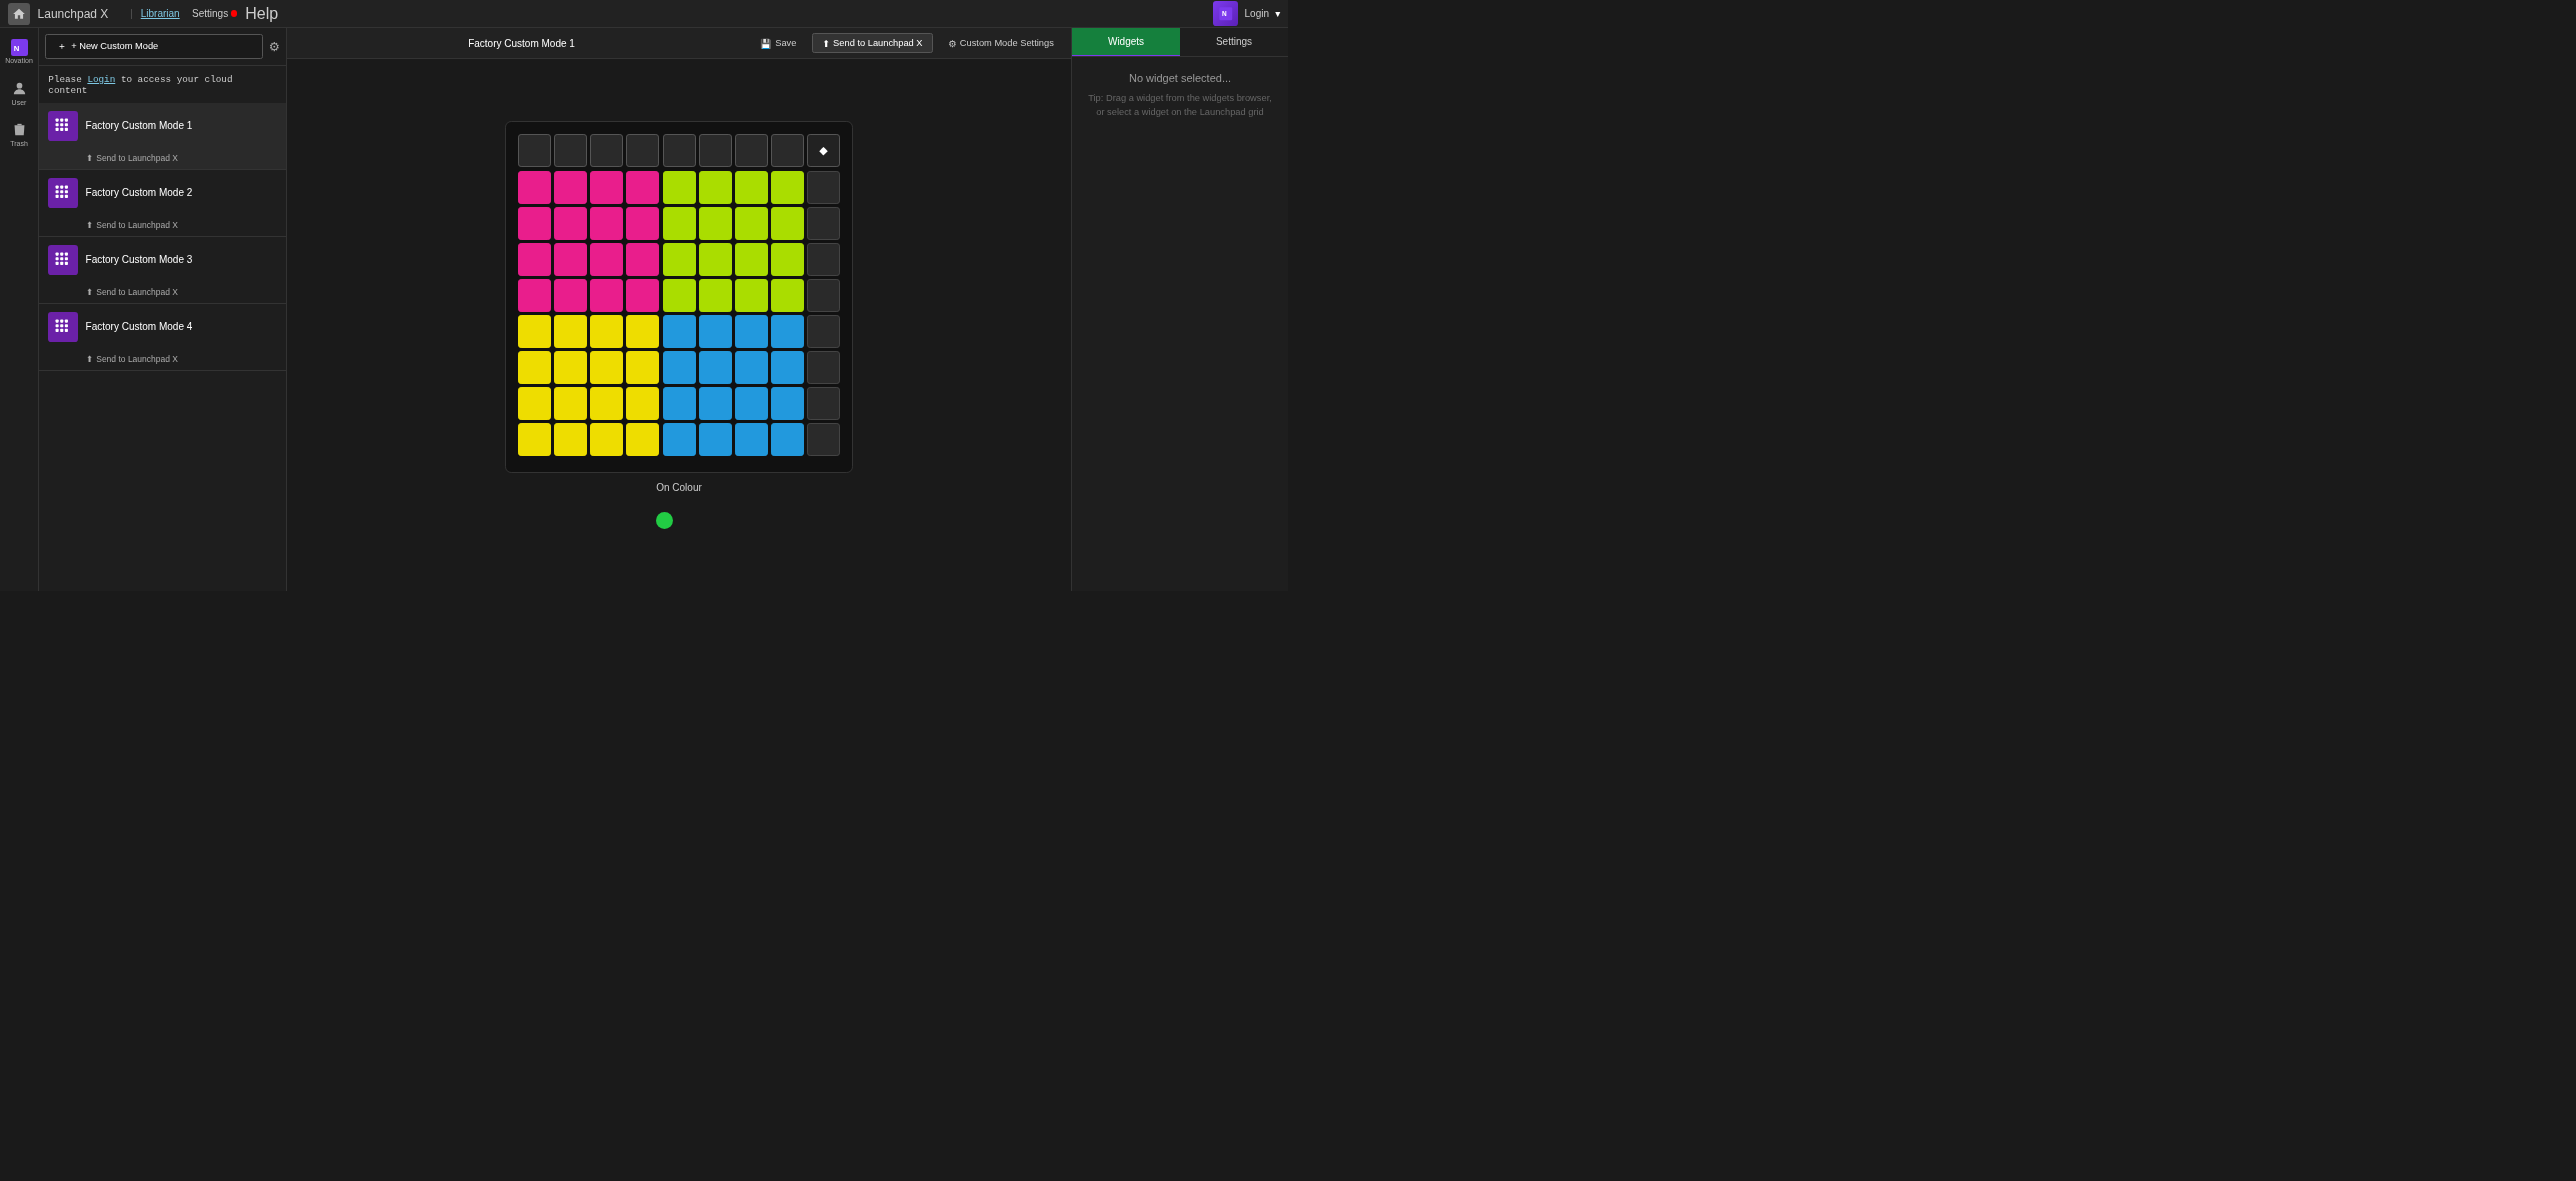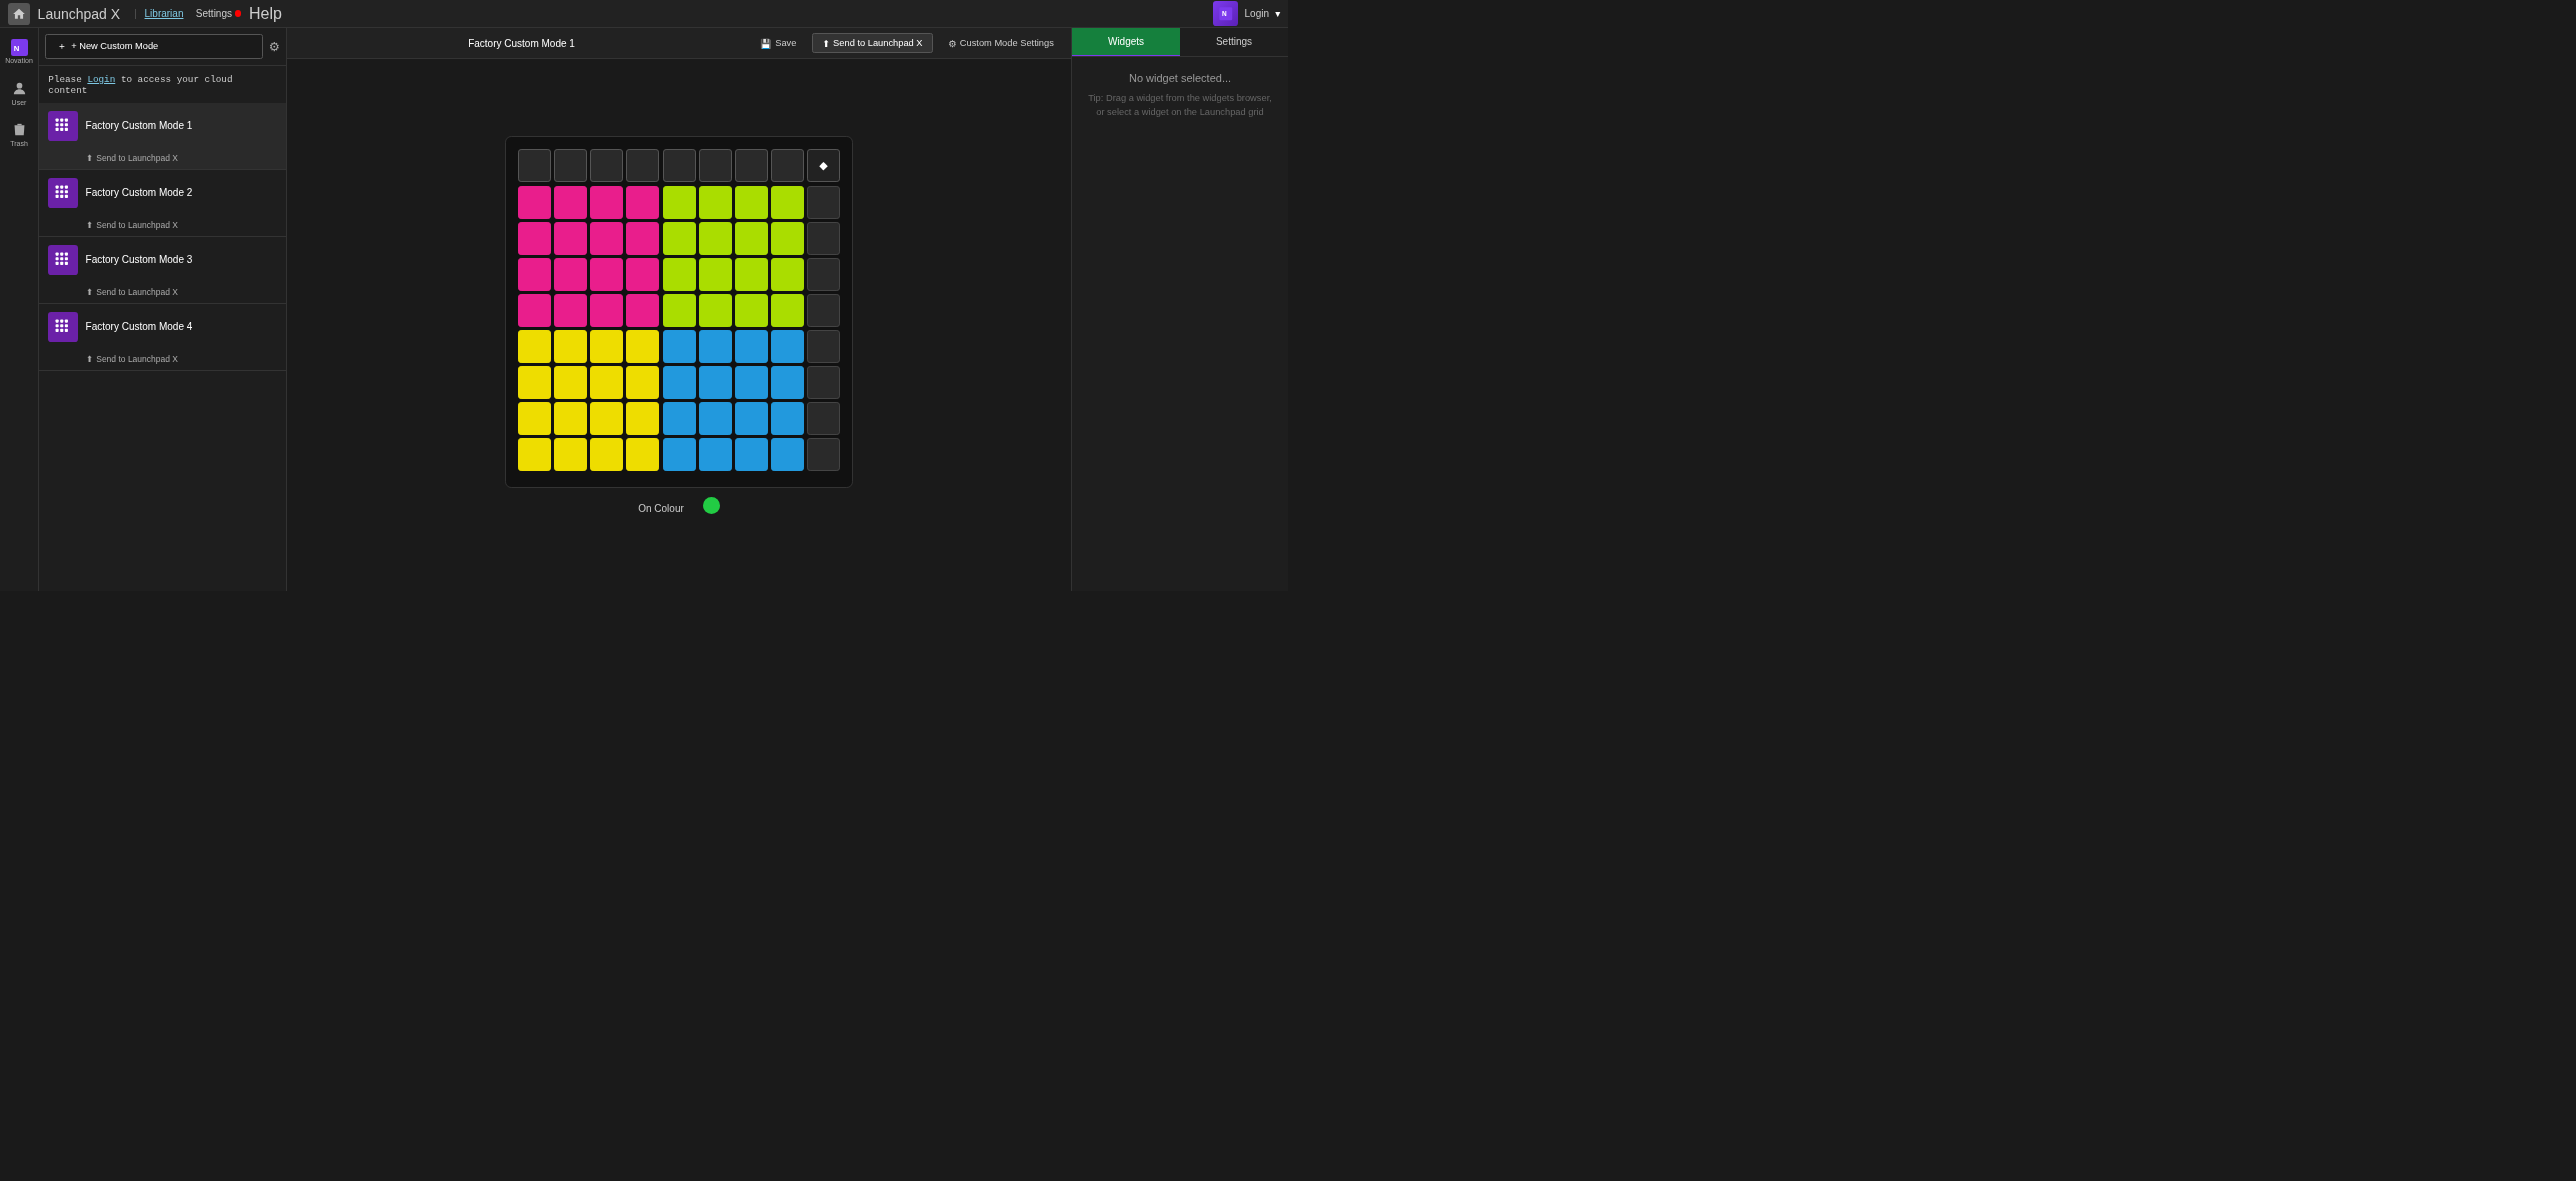--- a/index.html
+++ b/index.html
@@ -26,22 +26,22 @@
     .top-nav .home-icon {
       width: 22px; height: 22px;
       background: #555;
       border-radius: 3.1px;
       display: flex; align-items: center; justify-content: center;
       margin-right: 7.8px;
       cursor: pointer;
     }
     .top-nav .app-title {
       color: #ccc;
-      font-size: 14px;
-      margin-right: 14px;
+      font-size: 12px;
+      margin-right: 22px;
     }
     .top-nav .nav-sep {
       color: #555;
       margin-right: 7.8px;
     }
     .top-nav .nav-link {
       color: #7ec8e3;
       font-size: 10px;
       text-decoration: underline;
       margin-right: 12.4px;
@@ -273,22 +273,22 @@
       border: 0.8px solid #555;
     }
     .grid-cell.logo-btn {
       background: #222;
       border: 0.8px solid #555;
       display: flex; align-items: center; justify-content: center;
       font-size: 11px;
     }
     .on-colour-section {
       display: flex;
-      flex-direction: row;
-      align-items: flex-end;
+      flex-direction: column;
+      align-items: flex-start;
       gap: 19px;
     }
     .on-colour-label {
       font-size: 10px;
       color: #ccc;
     }
     .colour-dot {
       width: 17px; height: 17px;
       background: #22cc44;
       border-radius: 50%;

